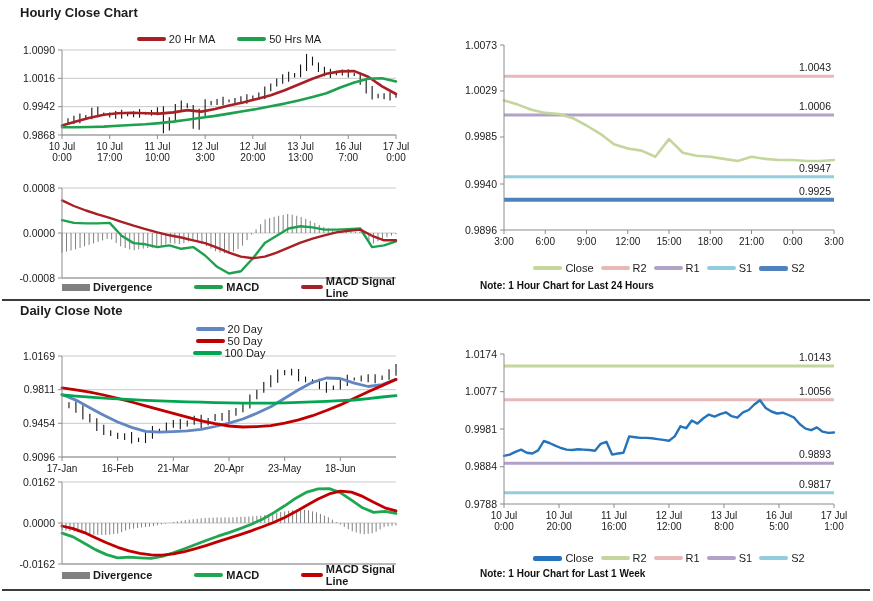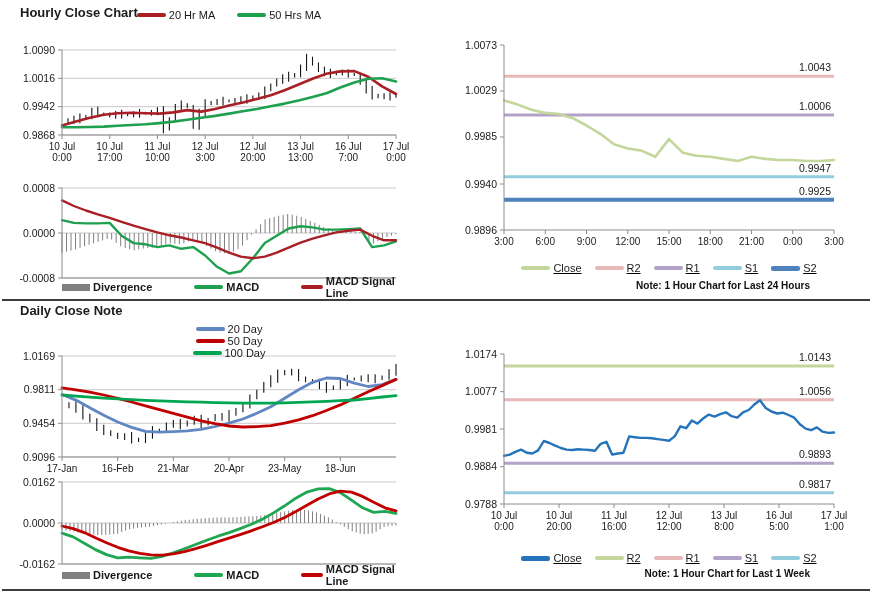--- a/index.html
+++ b/index.html
@@ -4,26 +4,26 @@
 <style>
   html,body{margin:0;padding:0;background:#fff;}
   .page{position:relative;width:873px;height:601px;background:#fff;overflow:hidden;
         font-family:"Liberation Sans",sans-serif;}
   #charts{position:absolute;left:0;top:0;}
   .sec-title{position:absolute;font-size:13px;font-weight:700;color:#1c1c1c;}
   .divider{position:absolute;left:2px;right:3px;height:0;border-top:2px solid #3c3c3c;}
   .legend{position:absolute;display:flex;justify-content:center;align-items:center;}
   .g22{column-gap:22px;}
   .g40{column-gap:42px;font-weight:bold;}
-  .g12{column-gap:13px;text-decoration:underline;}
+  .g12{column-gap:7px;}
   .li{display:inline-flex;align-items:center;gap:3px;font-size:11px;color:#1a1a1a;}
   .sw-line{display:inline-block;width:29px;height:3.5px;border-radius:2px;}
   .sw-line.thick{height:5px;}
   .sw-bar{display:inline-block;width:28px;height:7px;}
-  .note{position:absolute;font-size:10px;font-weight:700;color:#111;text-align:right;}
+  .note{position:absolute;font-size:10px;font-weight:700;color:#111;text-align:left;}
   svg text{font-family:"Liberation Sans",sans-serif;}
   .tick{font-size:10.5px;fill:#1a1a1a;}
   .xtick{font-size:10px;fill:#1a1a1a;}
 </style>
 </head>
 <body>
 
 <div class="page">
 
   <div class="sec-title" style="left:20px;top:5px;">Hourly Close Chart</div>
@@ -481,21 +481,21 @@
         <text x="724" y="530" text-anchor="middle" class="xtick">8:00</text>
         <line x1="779" y1="504" x2="779" y2="508" stroke="#8c8c8c"></line>
         <text x="779" y="519" text-anchor="middle" class="xtick">16 Jul</text>
         <text x="779" y="530" text-anchor="middle" class="xtick">5:00</text>
         <line x1="834" y1="504" x2="834" y2="508" stroke="#8c8c8c"></line>
         <text x="834" y="519" text-anchor="middle" class="xtick">17 Jul</text>
         <text x="834" y="530" text-anchor="middle" class="xtick">1:00</text>
       </g>
     </svg>
 
-  <div class="legend g22" style="left:62px;top:8px;width:334px;height:14px;">
+  <div class="legend g22" style="left:62px;top:32px;width:334px;height:14px;">
       <span class="li">
         <span class="sw-line" style="background: rgb(168, 32, 37);"></span>
         <span>20 Hr MA</span>
       </span>
       <span class="li">
         <span class="sw-line" style="background: rgb(30, 160, 78);"></span>
         <span>50 Hrs MA</span>
       </span>
     </div>
 

